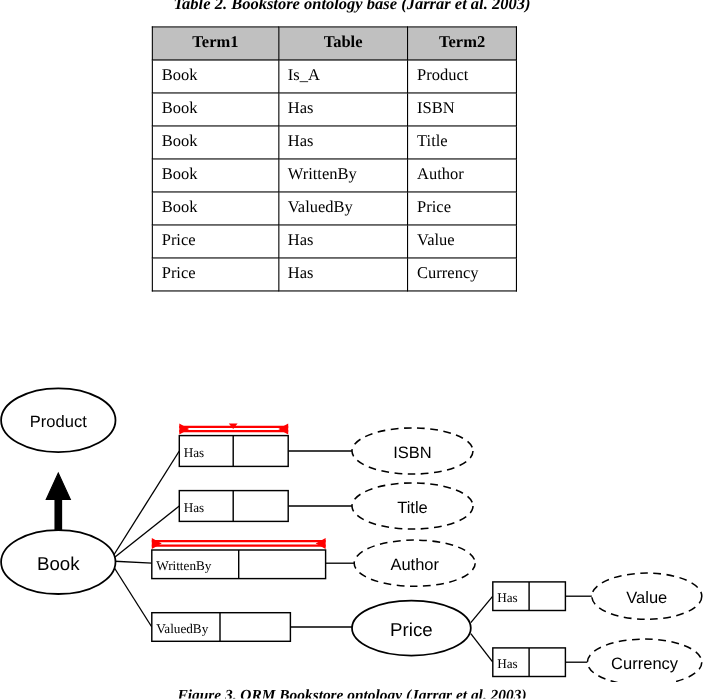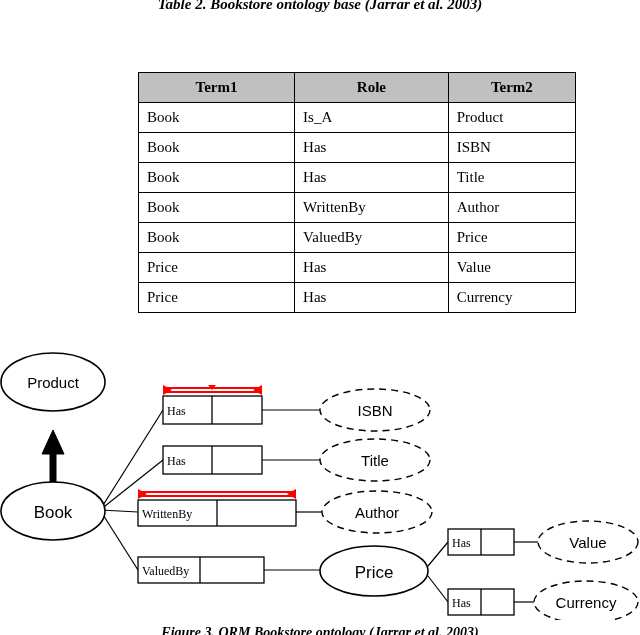--- a/index.html
+++ b/index.html
@@ -22,23 +22,22 @@
     position:absolute;bottom:-6px;left:0;width:640px;
     text-align:center;
     font-style:italic;font-weight:bold;font-size:14px;
     font-family:"Liberation Serif", serif;
     white-space:nowrap;
   }
   table.ontology{
     position:absolute;
     left:138px;top:24px;
     border-collapse:collapse;
-    width:438px;
+    width:332px;
     font-size:15px;
-    margin-top:48px;
   }
   table.ontology th, table.ontology td{
     border:1px solid #000;
     height:29px;
     padding:0 8px;
     font-family:"Liberation Serif", serif;
   }
   table.ontology th{
     background:#c0c0c0;
     text-align:center;
@@ -78,21 +77,21 @@
 
 <table class="ontology">
   <colgroup>
       <col class="c1">
       <col class="c2">
       <col class="c3">
     </colgroup>
   <thead>
     <tr>
       <th>Term1</th>
-      <th>Role</th>
+      <th>Table</th>
       <th>Term2</th>
     </tr>
   </thead>
   <tbody>
     <tr>
       <td>Book</td>
       <td>Is_A</td>
       <td>Product</td>
     </tr>
     <tr>

